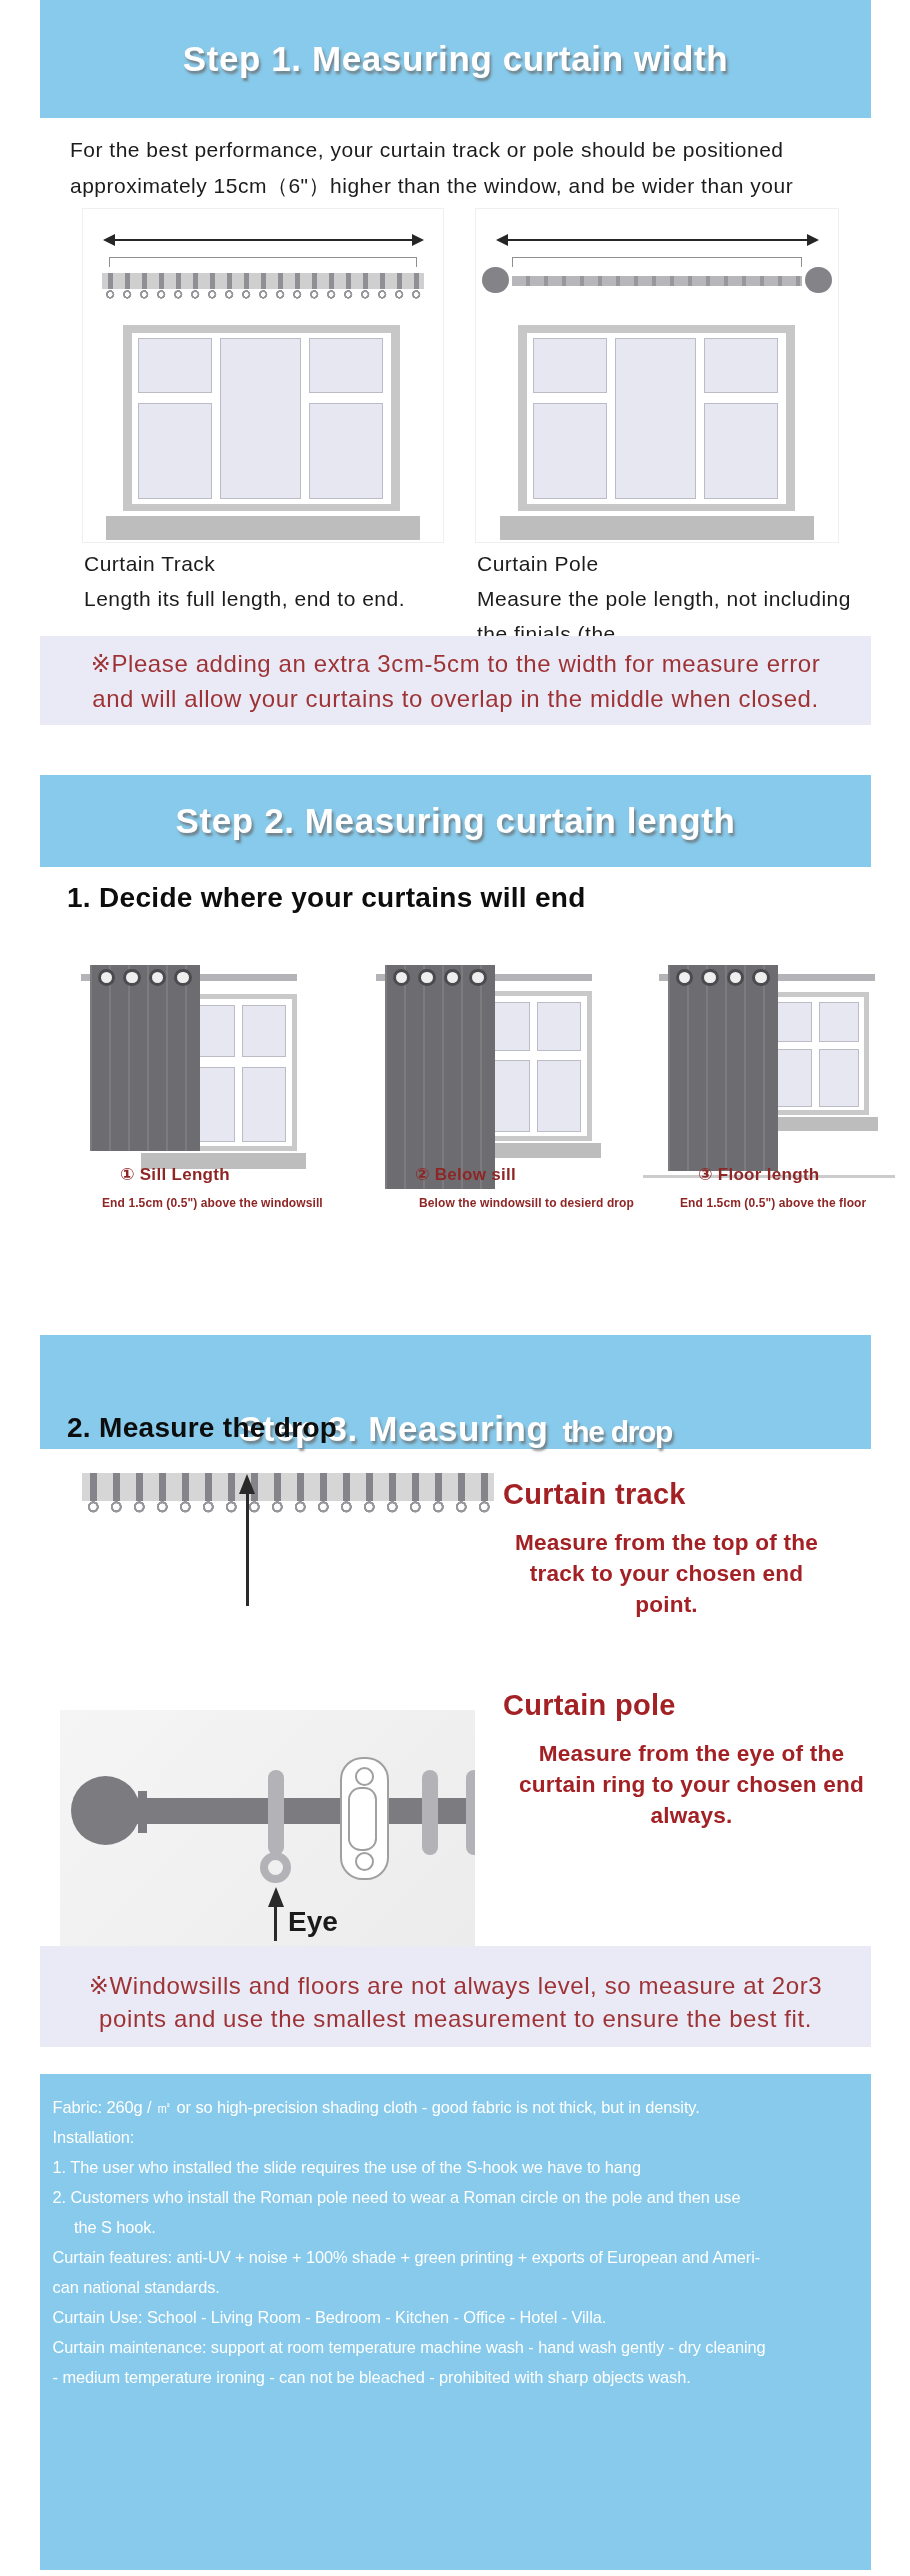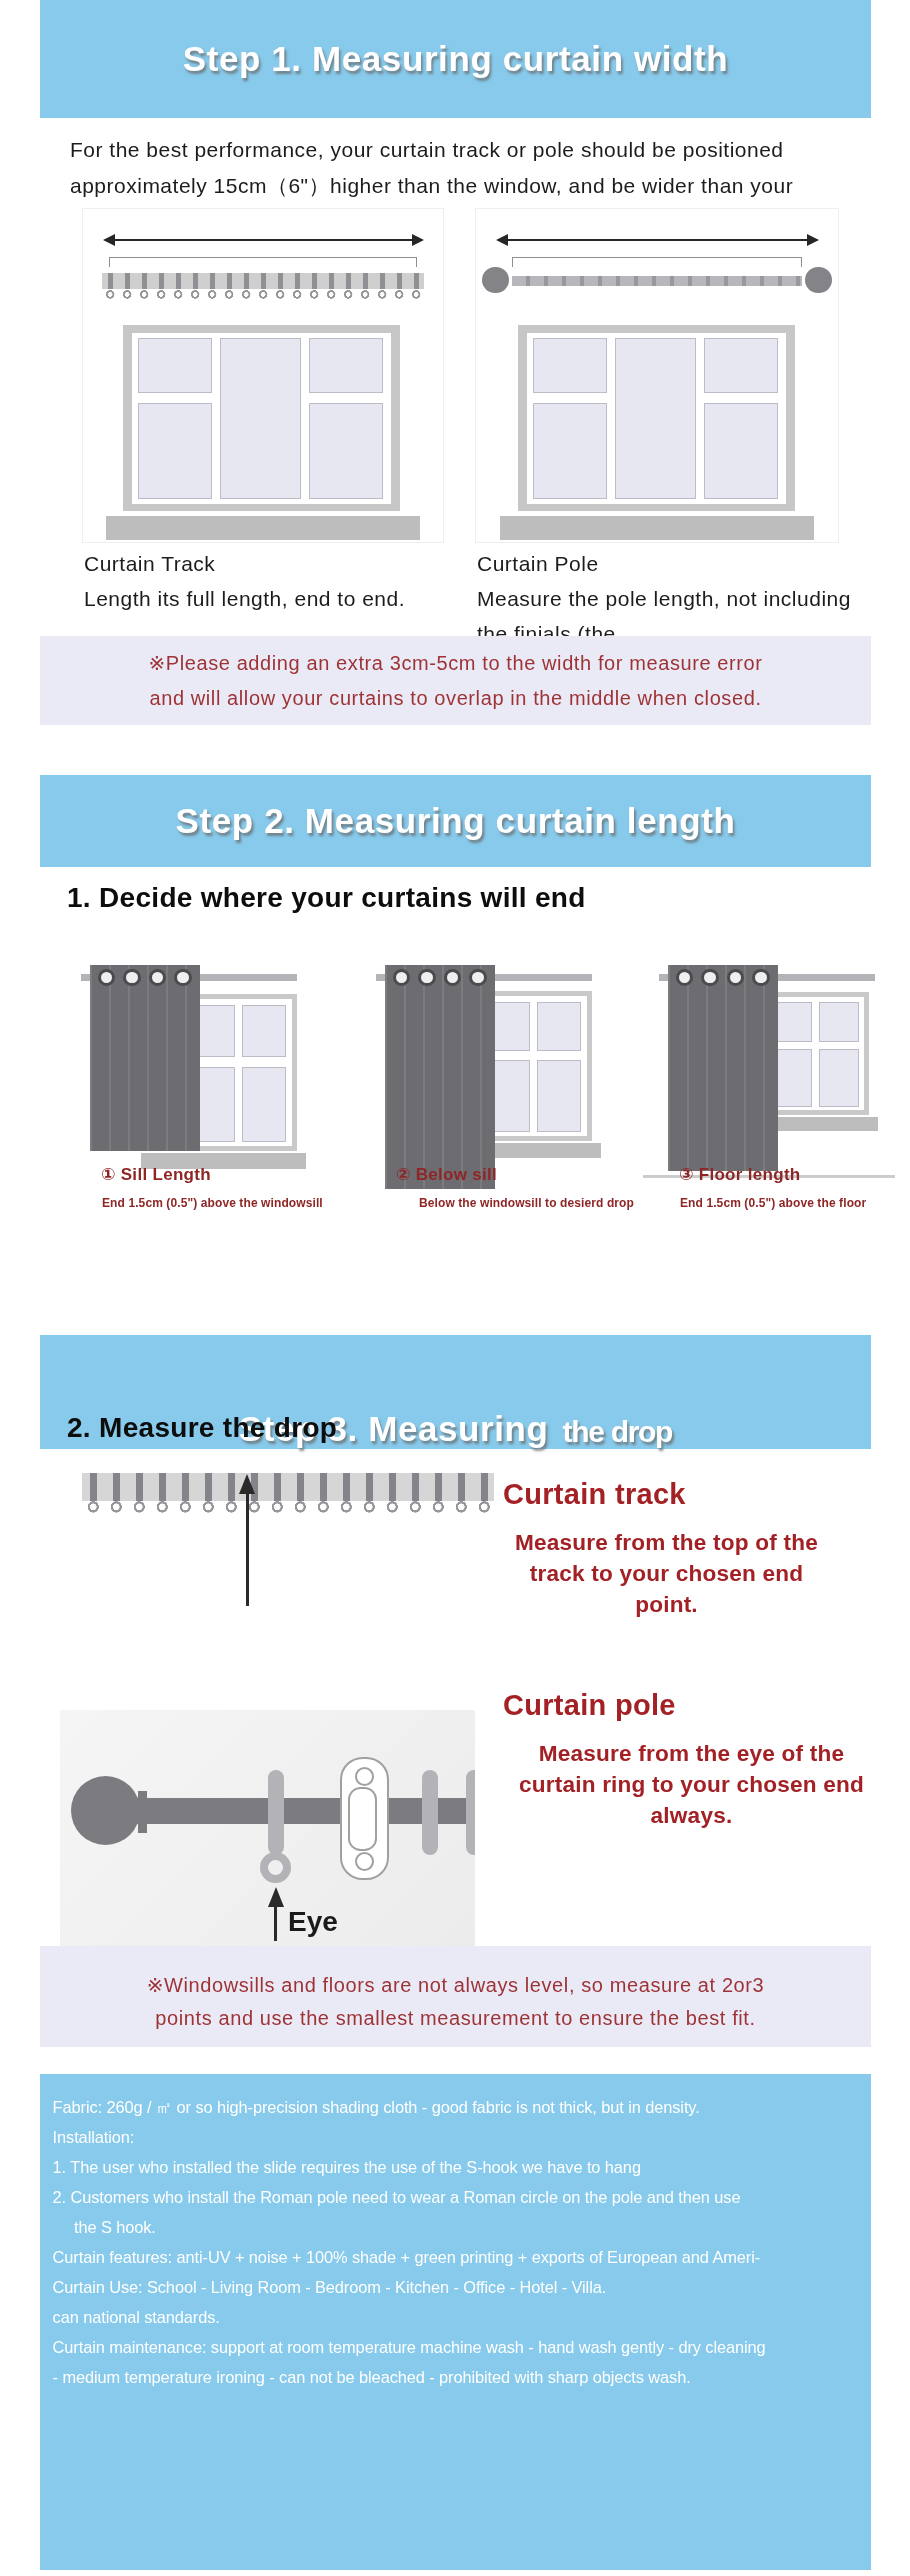--- a/index.html
+++ b/index.html
@@ -14,21 +14,21 @@
                text-shadow:1.9px 2.5px 2.5px rgba(105,105,105,0.75);}
   .banner-sub{color:#ffffff;font-weight:bold;font-size:30px;letter-spacing:-1.3px;
               text-shadow:1.9px 2.5px 2.5px rgba(105,105,105,0.75);margin-left:14px;}
 
   
   .intro{position:absolute;left:70px;top:132px;width:786px;font-size:21px;color:#1c1c1c;
          letter-spacing:0.5px;line-height:36px;}
   .black-heading{position:absolute;left:67px;font-size:28px;font-weight:bold;color:#0d0d0d;letter-spacing:0.3px;}
   .cap{position:absolute;top:546px;font-size:21px;color:#1c1c1c;letter-spacing:0.5px;line-height:35px;}
   .note{position:absolute;left:40px;width:831px;background:#EAEAF6;text-align:center;
-        color:#9E3336;font-size:20px;letter-spacing:0.6px;}
+        color:#9E3336;font-size:24px;letter-spacing:0.6px;}
   .red-title{font-size:29px;font-weight:bold;color:#A32125;letter-spacing:0.3px;}
   .red-body{font-size:22.6px;font-weight:bold;color:#A32125;line-height:31px;margin-top:16.4px;letter-spacing:0.2px;text-align:center;}
 
   
   .illus-panel{position:absolute;background:#ffffff;border:0.6px solid #efefef;overflow:hidden;}
   .harrow{position:absolute;border-top:2.5px solid #262626;}
   .harrow::before{content:"";position:absolute;left:-2.5px;top:-7.5px;width:0;height:0;
                   border:6.3px solid transparent;border-right:12.6px solid #262626;border-left:0;}
   .harrow::after{content:"";position:absolute;right:-2.5px;top:-7.5px;width:0;height:0;
                  border:6.3px solid transparent;border-left:12.6px solid #262626;border-right:0;}
@@ -49,21 +49,21 @@
   
   .option{position:absolute;width:221px;height:234px;overflow:visible;}
   .opt-pole{position:absolute;height:7.5px;background:#b4b4b8;}
   .opt-frame{position:absolute;background:#c9c9c9;}
   .opt-inner{position:absolute;left:5px;right:5px;top:5px;bottom:5px;background:#ffffff;}
   .curtain{position:absolute;background:#6d6d71;
            background-image:repeating-linear-gradient(90deg,rgba(255,255,255,0.10) 0 1.9px,rgba(0,0,0,0) 1.9px 19px);}
   .grommets{position:absolute;left:0;right:0;top:4.4px;display:flex;justify-content:space-evenly;}
   .grommet{width:11.3px;height:11.3px;border-radius:50%;background:#efefef;border:3.1px solid #4a4a4f;}
   .floor-line{position:absolute;height:3.1px;background:#cccccc;}
-  .opt-title{position:absolute;top:1164px;font-size:17px;font-weight:bold;color:#8F2626;letter-spacing:0.3px;}
+  .opt-title{position:absolute;top:1164px;font-size:17px;font-weight:bold;color:#8F2626;letter-spacing:0.3px;margin-left:19px;}
   .opt-desc{position:absolute;top:1196px;font-size:12px;font-weight:bold;color:#8F2626;letter-spacing:0.1px;}
 
   
   .big-track-bar{position:absolute;height:28px;background:#d6d6d6;
                  background-image:repeating-linear-gradient(90deg,transparent 0 8.2px,#84848a 8.2px 15px,transparent 15px 23px);}
   .big-dot-row{position:absolute;height:12.6px;background-repeat:repeat-x;
                background-image:radial-gradient(circle at 11.3px 5.7px,#fdfdfd 0 3.1px,#96969b 3.5px 5.3px,transparent 5.7px);
                background-size:23px 12.6px;}
   .varrow-line{position:absolute;width:2.5px;background:#2a2a2a;}
   .varrow-head{position:absolute;width:0;height:0;border-left:8.2px solid transparent;
@@ -271,20 +271,20 @@
     <div>points and use the smallest measurement to ensure the best fit.</div>
   </div>
 
   <div class="infobox">
     <div>Fabric: 260g / ㎡ or so high-precision shading cloth - good fabric is not thick, but in density.</div>
     <div>Installation:</div>
     <div>1. The user who installed the slide requires the use of the S-hook we have to hang</div>
     <div>2. Customers who install the Roman pole need to wear a Roman circle on the pole and then use</div>
     <div class="indent">the S hook.</div>
     <div>Curtain features: anti-UV + noise + 100% shade + green printing + exports of European and Ameri-</div>
+    <div>can national standards.</div>
     <div>Curtain Use: School - Living Room - Bedroom - Kitchen - Office - Hotel - Villa.</div>
-    <div>can national standards.</div>
     <div>Curtain maintenance: support at room temperature machine wash - hand wash gently - dry cleaning</div>
     <div>- medium temperature ironing - can not be bleached - prohibited with sharp objects wash.</div>
   </div>
 
 </div>
 
 
 </body></html>

